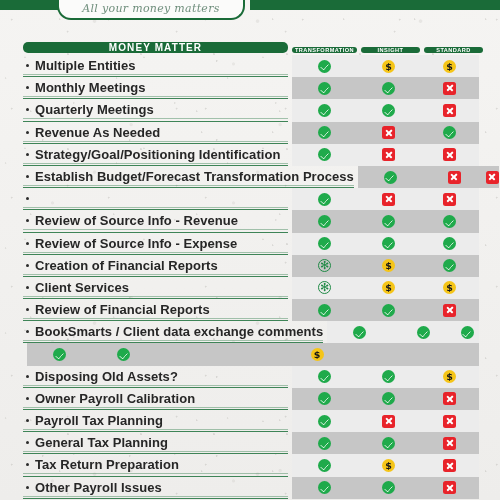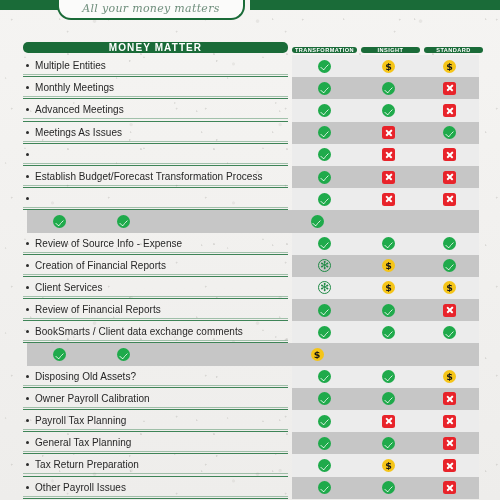--- a/index.html
+++ b/index.html
@@ -149,23 +149,23 @@
     background: rgba(62,132,87,.45);
   }
   .bullet {
     width: 3px; height: 3px;
     border-radius: 50%;
     background: #2b2b2b;
     margin-right: 6px;
     flex: none;
   }
   .label-text {
-    font-size: 10px;
+    font-size: 13px;
     color: #262626;
-    font-weight: normal;
+    font-weight: bold;
     letter-spacing: .05px;
     white-space: nowrap;
   }
 
   .cells {
     flex: 1 1 auto;
     display: flex;
     align-items: center;
     margin-left: 4px;
   }
@@ -321,66 +321,67 @@
             <i></i>
           </div>
           <div class="cell c2">
             <div class="ic ic-cross"></div>
           </div>
         </div>
       </div>
       <div class="row plain">
         <div class="row-label">
           <span class="bullet"></span>
-          <span class="label-text">Advanced Meetings</span>
-        </div>
-        <div class="cells">
-          <div class="cell c0">
-            <div class="ic ic-check"></div>
-          </div>
-          <div class="divider">
-            <i></i>
-          </div>
-          <div class="cell c1">
-            <div class="ic ic-check"></div>
-          </div>
-          <div class="divider">
-            <i></i>
-          </div>
-          <div class="cell c2">
-            <div class="ic ic-cross"></div>
-          </div>
-        </div>
-      </div>
-      <div class="row shade">
-        <div class="row-label">
-          <span class="bullet"></span>
-          <span class="label-text">Meetings As Issues</span>
-        </div>
-        <div class="cells">
-          <div class="cell c0">
-            <div class="ic ic-check"></div>
-          </div>
-          <div class="divider">
-            <i></i>
-          </div>
-          <div class="cell c1">
-            <div class="ic ic-cross"></div>
-          </div>
-          <div class="divider">
-            <i></i>
-          </div>
-          <div class="cell c2">
-            <div class="ic ic-check"></div>
-          </div>
-        </div>
-      </div>
-      <div class="row plain">
-        <div class="row-label">
-          <span class="bullet"></span>
+          <span class="label-text">Quarterly Meetings</span>
+        </div>
+        <div class="cells">
+          <div class="cell c0">
+            <div class="ic ic-check"></div>
+          </div>
+          <div class="divider">
+            <i></i>
+          </div>
+          <div class="cell c1">
+            <div class="ic ic-check"></div>
+          </div>
+          <div class="divider">
+            <i></i>
+          </div>
+          <div class="cell c2">
+            <div class="ic ic-cross"></div>
+          </div>
+        </div>
+      </div>
+      <div class="row shade">
+        <div class="row-label">
+          <span class="bullet"></span>
+          <span class="label-text">Revenue As Needed</span>
+        </div>
+        <div class="cells">
+          <div class="cell c0">
+            <div class="ic ic-check"></div>
+          </div>
+          <div class="divider">
+            <i></i>
+          </div>
+          <div class="cell c1">
+            <div class="ic ic-cross"></div>
+          </div>
+          <div class="divider">
+            <i></i>
+          </div>
+          <div class="cell c2">
+            <div class="ic ic-check"></div>
+          </div>
+        </div>
+      </div>
+      <div class="row plain">
+        <div class="row-label">
+          <span class="bullet"></span>
+          <span class="label-text">Strategy/Goal/Positioning Identification</span>
         </div>
         <div class="cells">
           <div class="cell c0">
             <div class="ic ic-check"></div>
           </div>
           <div class="divider">
             <i></i>
           </div>
           <div class="cell c1">
             <div class="ic ic-cross"></div>
@@ -432,20 +433,24 @@
           </div>
           <div class="divider">
             <i></i>
           </div>
           <div class="cell c2">
             <div class="ic ic-cross"></div>
           </div>
         </div>
       </div>
       <div class="row shade">
+        <div class="row-label">
+          <span class="bullet"></span>
+          <span class="label-text">Review of Source Info - Revenue</span>
+        </div>
         <div class="cells">
           <div class="cell c0">
             <div class="ic ic-check"></div>
           </div>
           <div class="divider">
             <i></i>
           </div>
           <div class="cell c1">
             <div class="ic ic-check"></div>
           </div>

